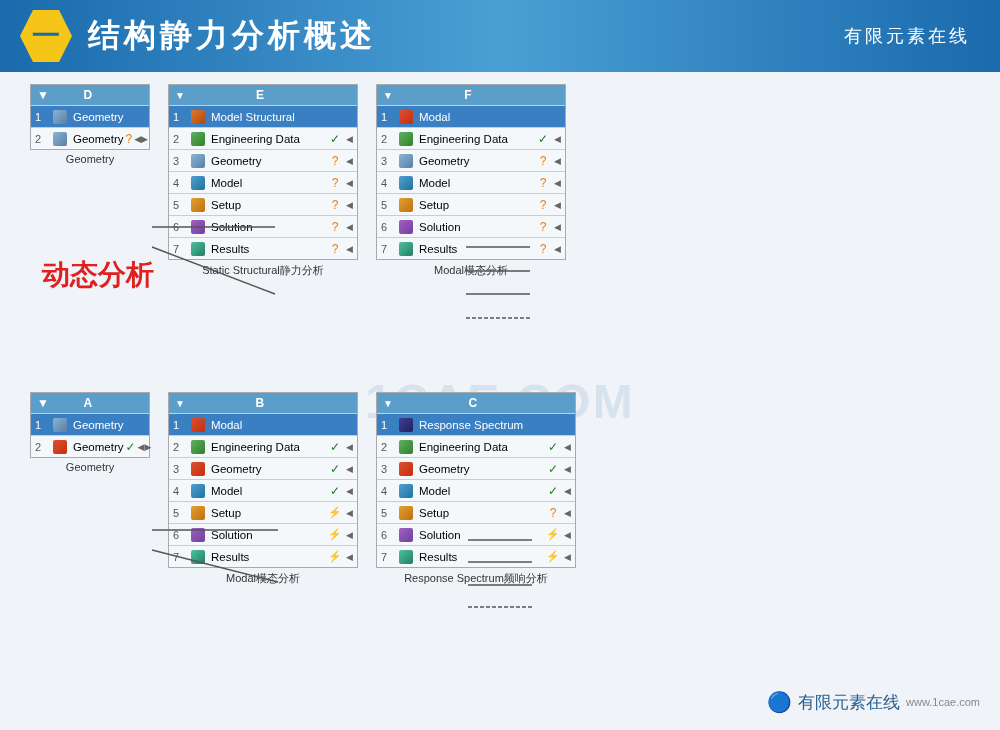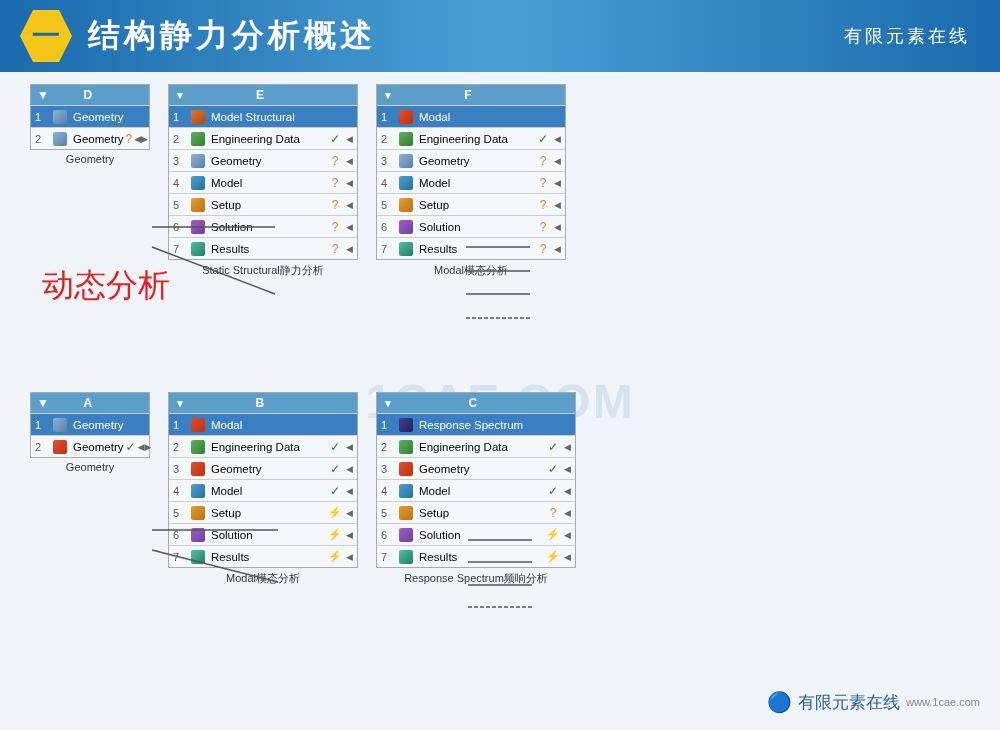--- a/index.html
+++ b/index.html
@@ -210,24 +210,24 @@
       left: 0;
       width: 100%;
       height: 100%;
       pointer-events: none;
       z-index: 1;
     }
 
     
     .dynamic-label {
       position: absolute;
-      top: 192px;
+      top: 184px;
       left: 42px;
-      font-size: 32px;
-      font-weight: normal;
+      font-size: 28px;
+      font-weight: bold;
       color: #e02020;
       font-family: "Microsoft YaHei", Arial, sans-serif;
       z-index: 2;
     }
 
     
     .footer-watermark {
       position: absolute;
       bottom: 16px;
       right: 20px;

